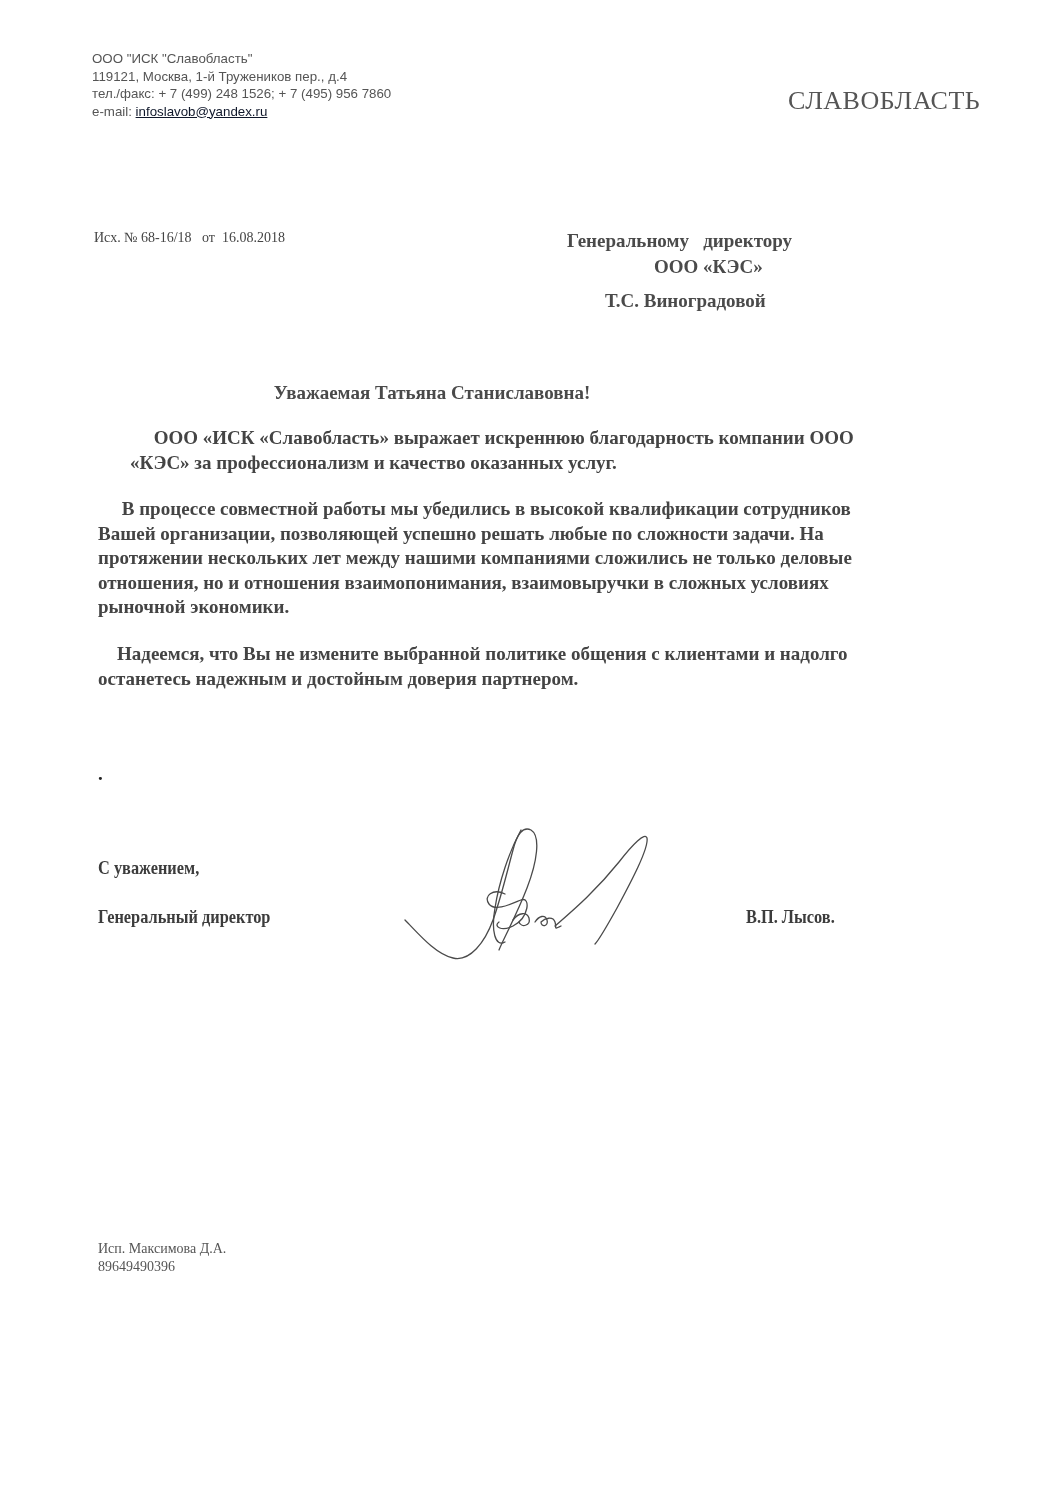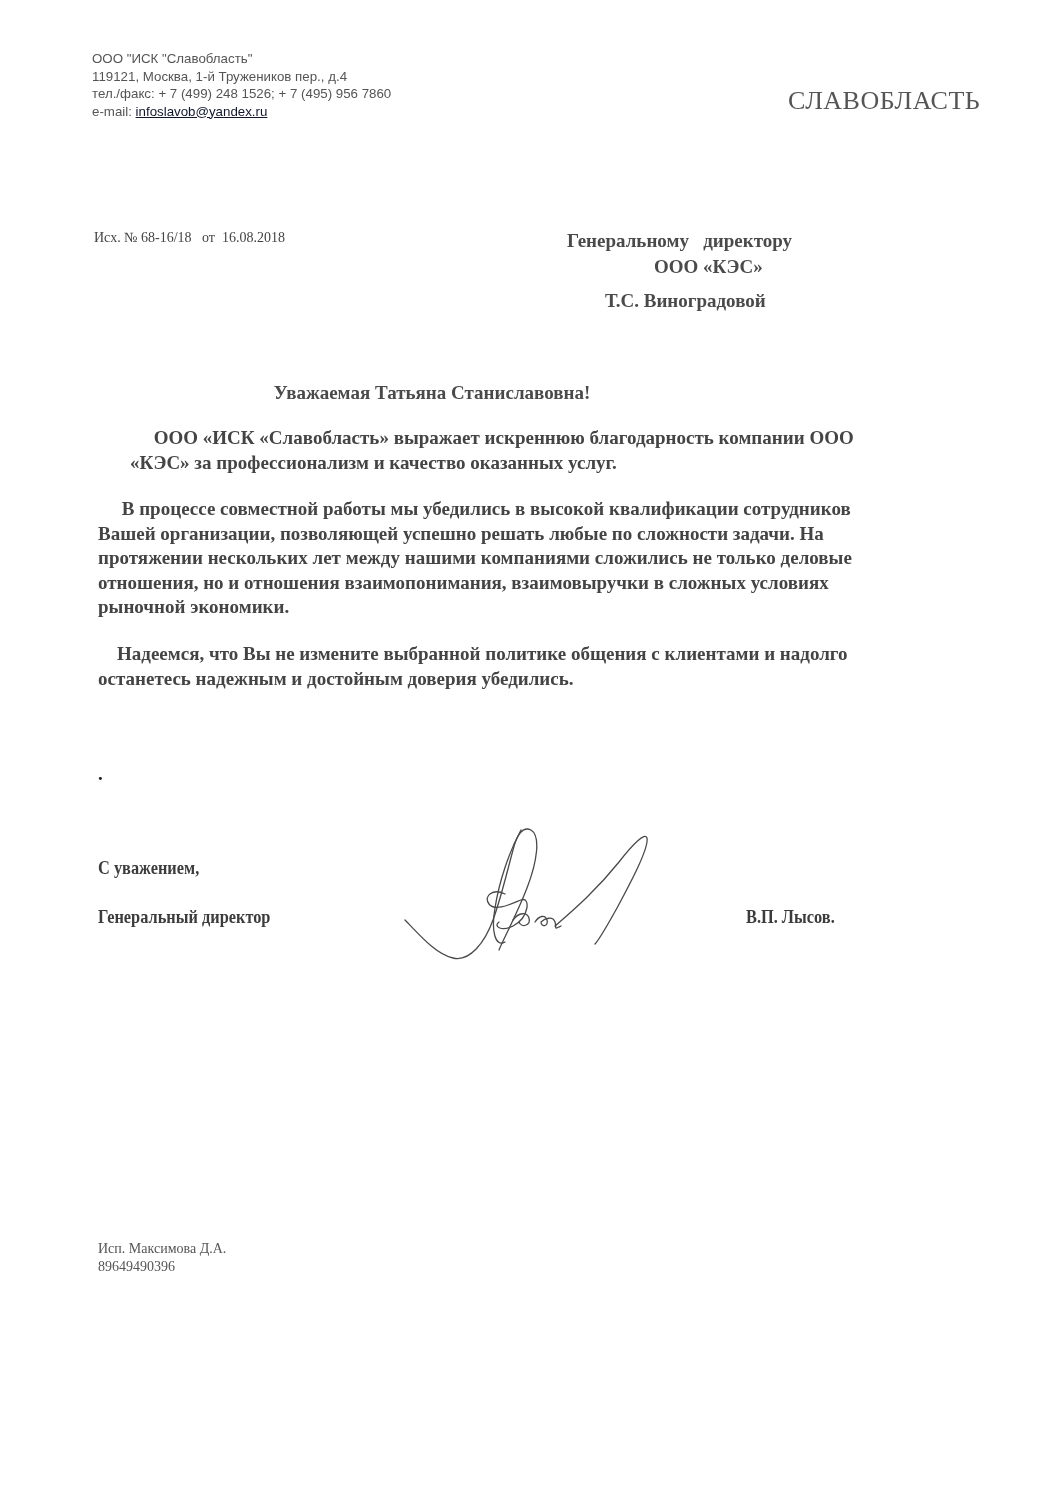--- a/index.html
+++ b/index.html
@@ -74,21 +74,21 @@
   </div>
   <div class="para p2">
     <div class="line" style="white-space:pre">     В процессе совместной работы мы убедились в высокой квалификации сотрудников</div>
     <div class="line">Вашей организации, позволяющей успешно решать любые по сложности задачи. На</div>
     <div class="line">протяжении нескольких лет между нашими компаниями сложились не только деловые</div>
     <div class="line">отношения, но и отношения взаимопонимания, взаимовыручки в сложных условиях</div>
     <div class="line">рыночной экономики.</div>
   </div>
   <div class="para p3">
     <div class="line" style="white-space:pre">    Надеемся, что Вы не измените выбранной политике общения с клиентами и надолго</div>
-    <div class="line">останетесь надежным и достойным доверия убедились.</div>
+    <div class="line">останетесь надежным и достойным доверия партнером.</div>
   </div>
 </div>
 
 <div class="abs dot serif">.</div>
 
 <div class="abs closing regards serif">С уважением,</div>
 <div class="abs closing position serif">Генеральный директор</div>
 <div class="abs closing signer serif">В.П. Лысов.</div>
 
 <svg class="abs signature" viewBox="0 0 290 150" fill="none" stroke="#4a4a4a" stroke-width="1.3" stroke-linecap="round" stroke-linejoin="round">

